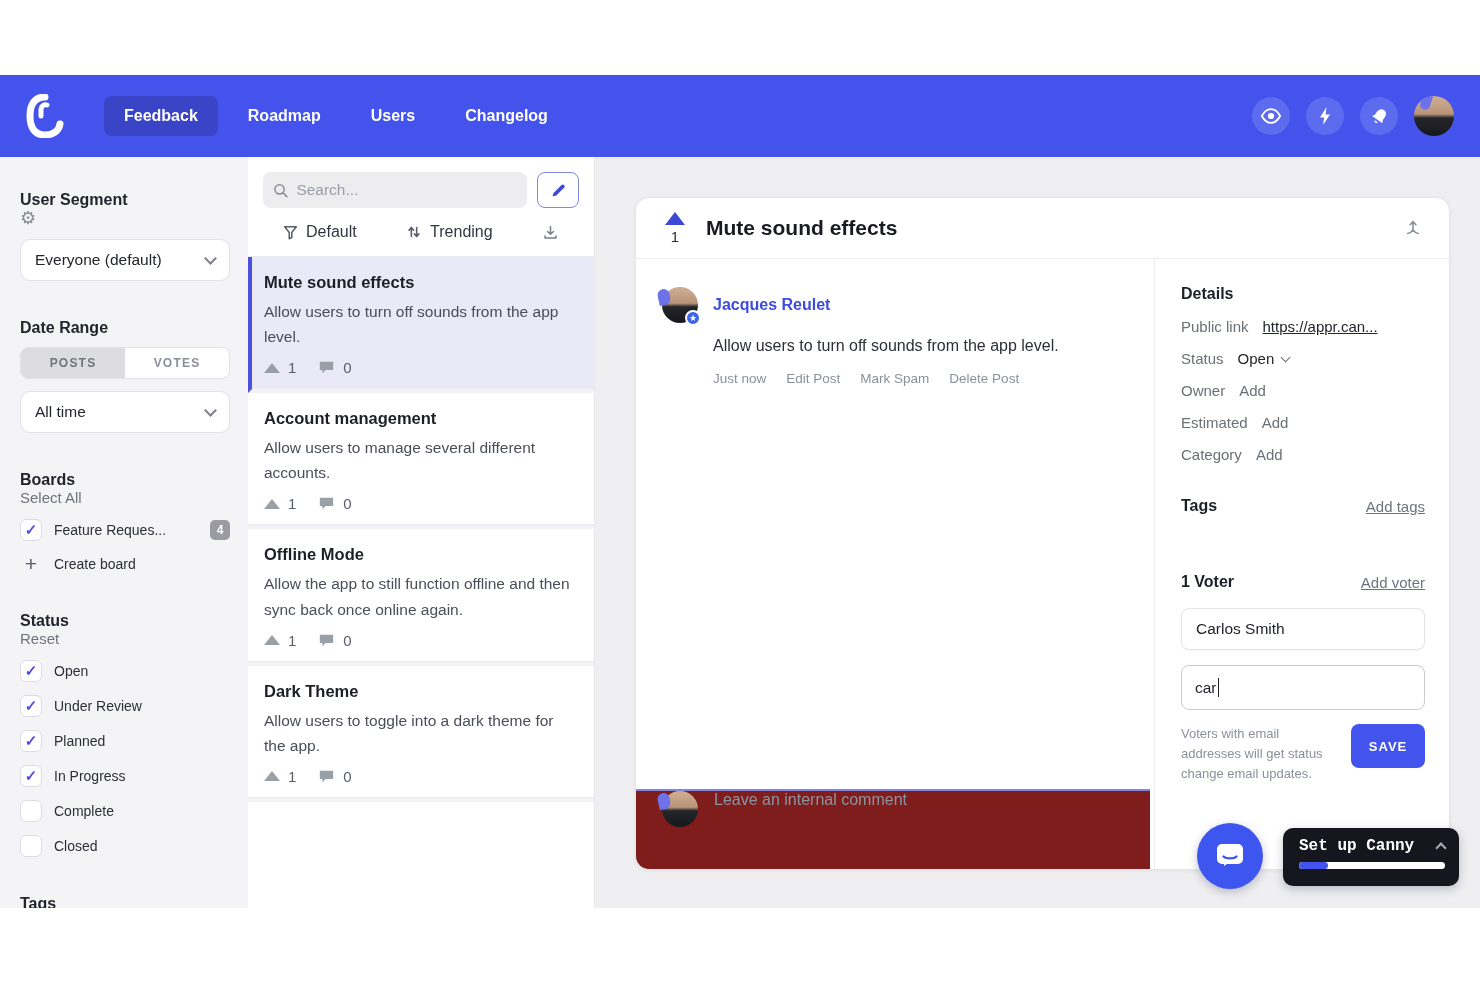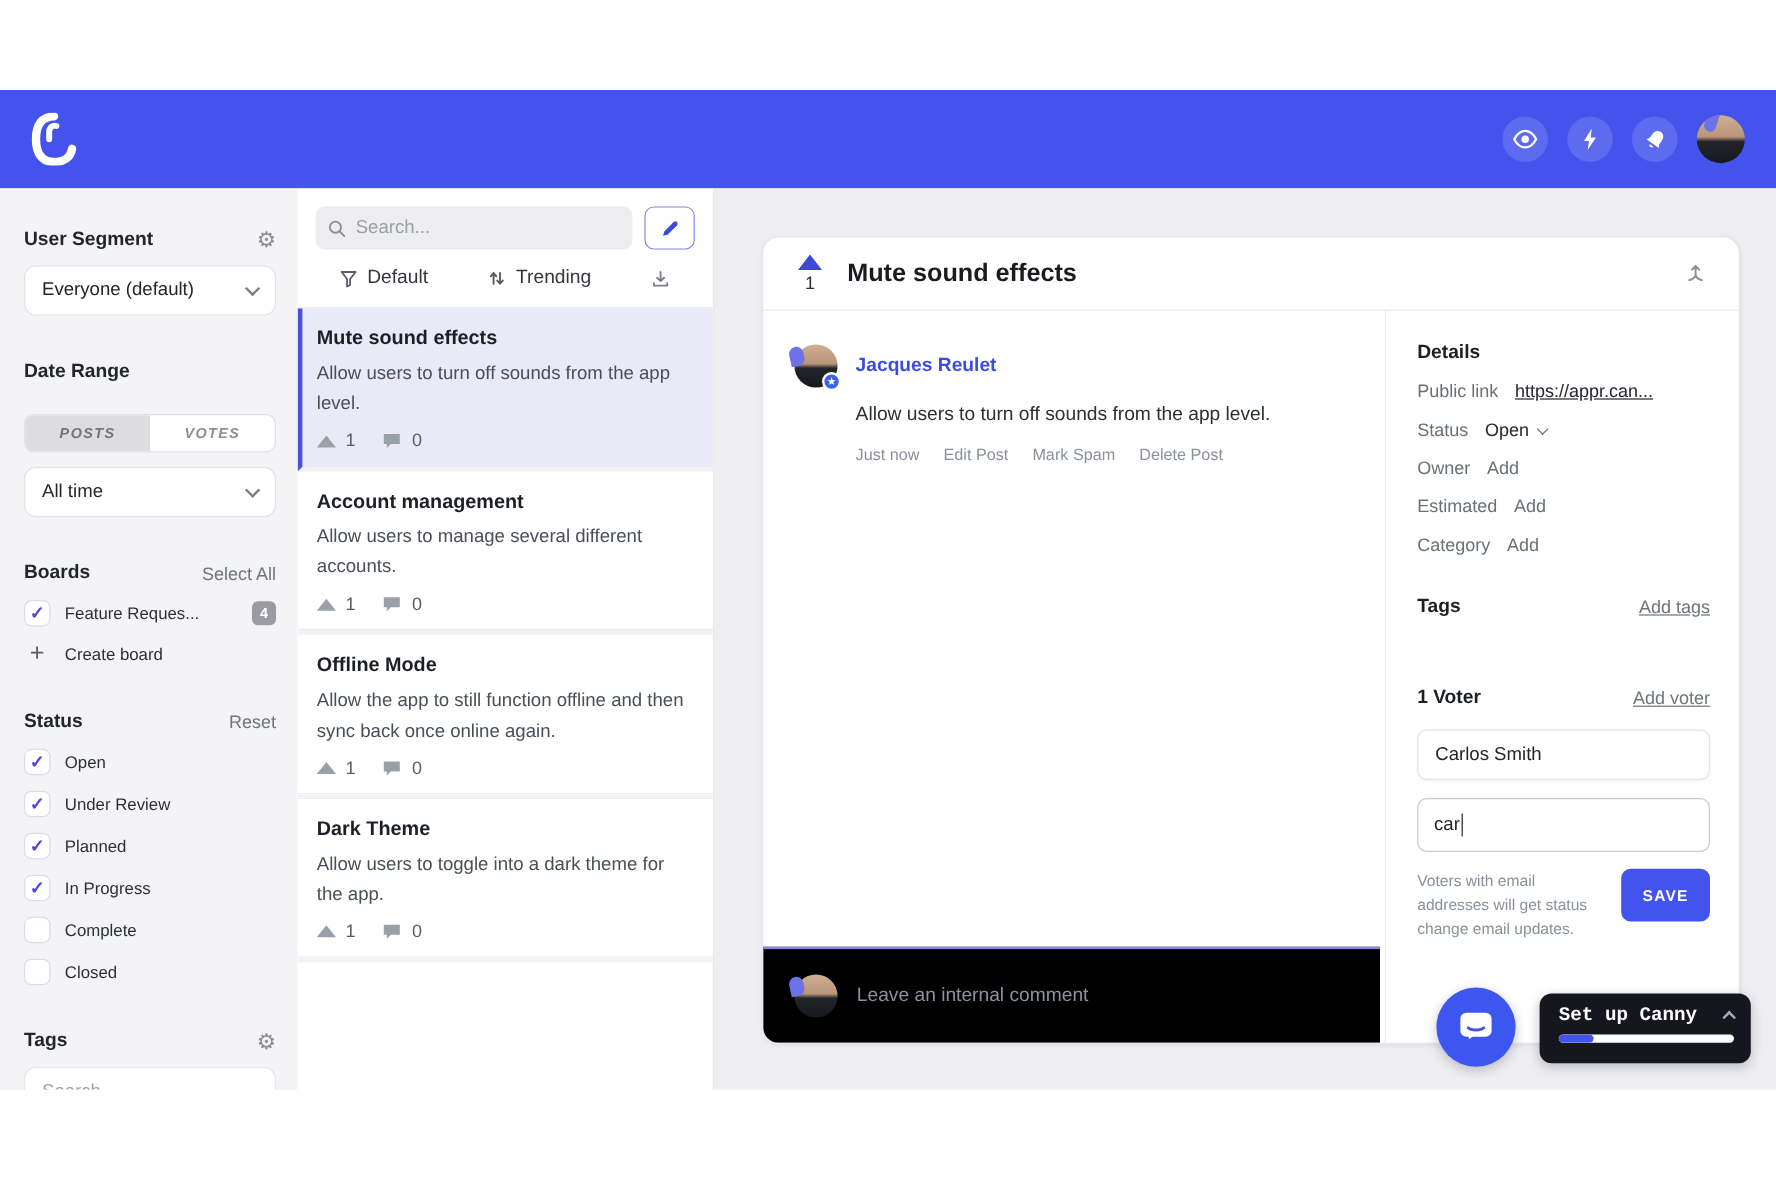--- a/index.html
+++ b/index.html
@@ -16,28 +16,28 @@
   .nav-right { margin-left:auto; display:flex; align-items:center; gap:16px; }
   .nav-icon-btn { width:38px; height:38px; border-radius:50%; background:rgba(255,255,255,0.14);
                   display:flex; align-items:center; justify-content:center; }
   .nav-avatar { width:40px; height:40px; border-radius:50%; position:relative; overflow:hidden;
                 background:linear-gradient(180deg,#cfae92 0%,#b99579 45%,#23252b 55%,#17181d 100%); border:0; }
   .nav-avatar::after { content:""; position:absolute; left:7px; top:-2px; width:10px; height:16px; background:#6d72e8; border-radius:0 0 8px 8px; transform:rotate(18deg); }
 
   
   .sidebar { position:absolute; left:0; top:157px; width:248px; height:751px; background:#f4f4f6;
              padding:34px 18px 0 20px; overflow:hidden; }
-  .side-head { display:flex; align-items:flex-end; justify-content:space-between; }
+  .side-head { display:flex; align-items:flex-start; justify-content:space-between;flex-direction:column; }
   .side-title { font-size:16px; font-weight:700; color:#23252c; }
   .gear { color:#8b8e98; font-size:18px; line-height:1; cursor:pointer; }
   .side-link { font-size:15px; color:#6f737d; cursor:pointer; }
   .select-box { margin-top:12px; height:42px; background:#ffffff; border:1px solid #e2e2e7; border-radius:10px;
                 display:flex; align-items:center; justify-content:space-between; padding:0 14px; font-size:15.5px; color:#23252c; cursor:pointer; }
   .chev { width:9px; height:9px; border-right:2px solid #7b7f89; border-bottom:2px solid #7b7f89; transform:rotate(45deg); margin-top:-4px; }
-  .seg-toggle { margin-top:26px; height:32px; display:flex; border:1px solid #e0e0e5; border-radius:8px; overflow:hidden; background:#ffffff;font-style:italic; }
+  .seg-toggle { margin-top:10px; height:32px; display:flex; border:1px solid #e0e0e5; border-radius:8px; overflow:hidden; background:#ffffff; }
   .seg { flex:1; display:flex; align-items:center; justify-content:center; font-size:12px; font-weight:700;
          letter-spacing:1.2px; color:#8b8e98; cursor:pointer; }
   .seg.active { background:#dcdce1; color:#72757e; }
   .check-row { display:flex; align-items:center; margin-top:13px; gap:12px; cursor:pointer; }
   .checkbox { width:22px; height:22px; border-radius:6px; background:#ffffff; border:1px solid #dcdce2;
               display:flex; align-items:center; justify-content:center; font-size:15px; color:#4f46e5; font-weight:700; flex:0 0 auto; }
   .check-label { font-size:14px; color:#2c2f37; white-space:nowrap; }
   .count-badge { margin-left:auto; min-width:20px; height:20px; background:#9b9ba3; border-radius:5px; color:#ffffff;
                  font-size:12px; font-weight:700; display:flex; align-items:center; justify-content:center; padding:0 5px; }
   .plus-glyph { width:22px; text-align:center; font-size:21px; color:#595d66; line-height:20px; }
@@ -83,22 +83,22 @@
   .author-row { display:flex; align-items:center; gap:15px; }
   .avatar { width:36px; height:36px; border-radius:50%; position:relative;
             background:linear-gradient(180deg,#cfae92 0%,#b99579 45%,#23252b 55%,#17181d 100%); flex:0 0 auto; }
   .avatar::before { content:""; position:absolute; left:-4px; top:2px; width:12px; height:16px; background:#6d72e8; border-radius:6px 6px 6px 0; transform:rotate(-12deg); }
   .avatar .star-badge { position:absolute; right:-3px; bottom:-3px; width:16px; height:16px; background:#3c62e8; border:2px solid #ffffff;
             border-radius:50%; color:#fff; font-size:9px; display:flex; align-items:center; justify-content:center; }
   .author-name { font-size:16px; font-weight:700; color:#3d4ce0; cursor:pointer; }
   .thread-body { margin:14px 0 0 51px; font-size:16px; color:#2c2f36; }
   .thread-meta { margin:16px 0 0 51px; display:flex; gap:20px; font-size:13.5px; color:#8b909a; }
   .thread-meta span { cursor:pointer; }
-  .comment-bar { position:absolute; left:0; right:4px; bottom:0; height:80px; background:#000000; border-top:2px solid #8583e0;
-                 display:flex; align-items:center; padding:0 26px; gap:16px; }
+  .comment-bar { position:absolute; left:0; right:4px; bottom:0; height:80px; background:#7f1d1d; border-top:2px solid #8583e0;
+                 display:flex; padding:0 26px; gap:16px; }
   .comment-ph { font-size:16px; color:#8d92a0; }
 
   
   .dpanel { width:294px; padding:26px 24px 0 26px; overflow:hidden; }
   .dheading { font-size:16px; font-weight:700; color:#1d1f26; }
   .drow { display:flex; align-items:center; margin-top:15px; gap:14px; font-size:15px; }
   .dlabel { color:#6b7076; }
   .dvalue { color:#24262d; }
   .dlink { color:#24262d; text-decoration:underline; cursor:pointer; white-space:nowrap; }
   .dadd { color:#6b7076; cursor:pointer; }
@@ -134,20 +134,26 @@
 </head>
 <body>
 
 <div id="app">
 
   <div class="navbar">
     <svg class="logo" viewBox="0 0 38 44">
       <path d="M19 3 C9 3 4 10 4 22 C4 34 9 41 19 41 C27 41 33 37 34 30" fill="none" stroke="#ffffff" stroke-width="7" stroke-linecap="round"></path>
       <path d="M15 22 L15 16 C15 12 18 10 21 11" fill="none" stroke="#ffffff" stroke-width="5" stroke-linecap="round"></path>
     </svg>
+    <div class="nav-tabs">
+      <div class="nav-tab active">Feedback</div>
+      <div class="nav-tab">Roadmap</div>
+      <div class="nav-tab">Users</div>
+      <div class="nav-tab">Changelog</div>
+    </div>
     <div class="nav-right">
       <div class="nav-icon-btn">
         <svg width="22" height="22" viewBox="0 0 24 24">
           <path d="M2 12 C5 6.5 9 4.5 12 4.5 C15 4.5 19 6.5 22 12 C19 17.5 15 19.5 12 19.5 C9 19.5 5 17.5 2 12 Z" fill="none" stroke="#ffffff" stroke-width="2"></path>
           <circle cx="12" cy="12" r="3.4" fill="#ffffff"></circle>
         </svg>
       </div>
       <div class="nav-icon-btn">
         <svg width="18" height="20" viewBox="0 0 14 20">
           <path d="M8.5 1 L2 11.5 L6.2 11.5 L5 19 L12 8.5 L7.6 8.5 Z" fill="#ffffff"></path>

